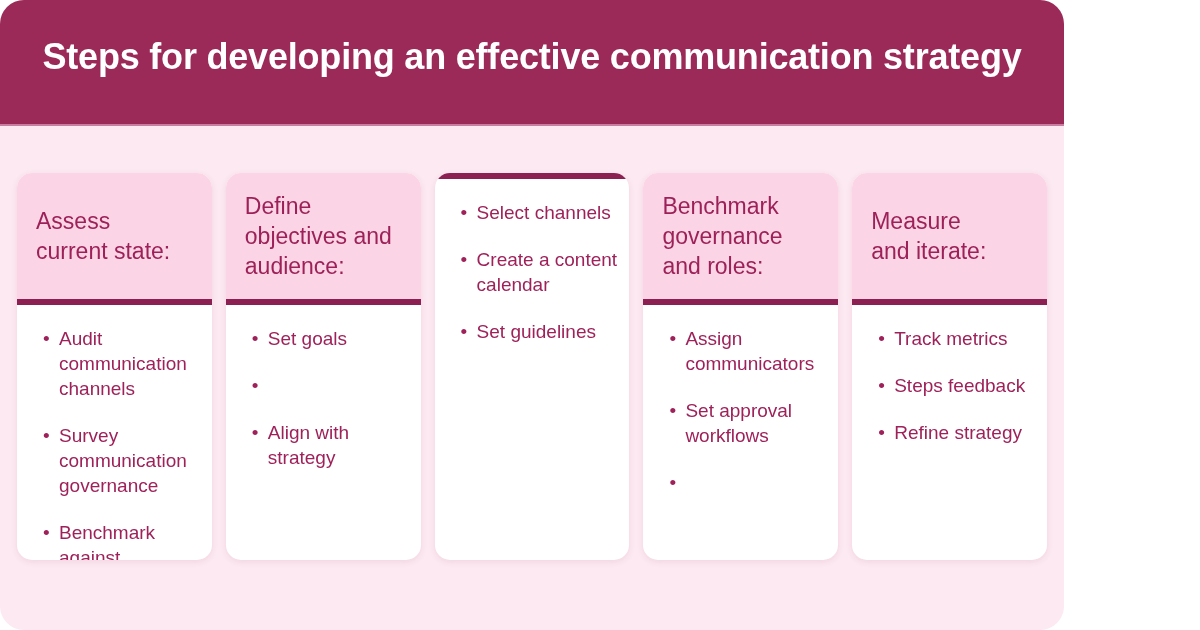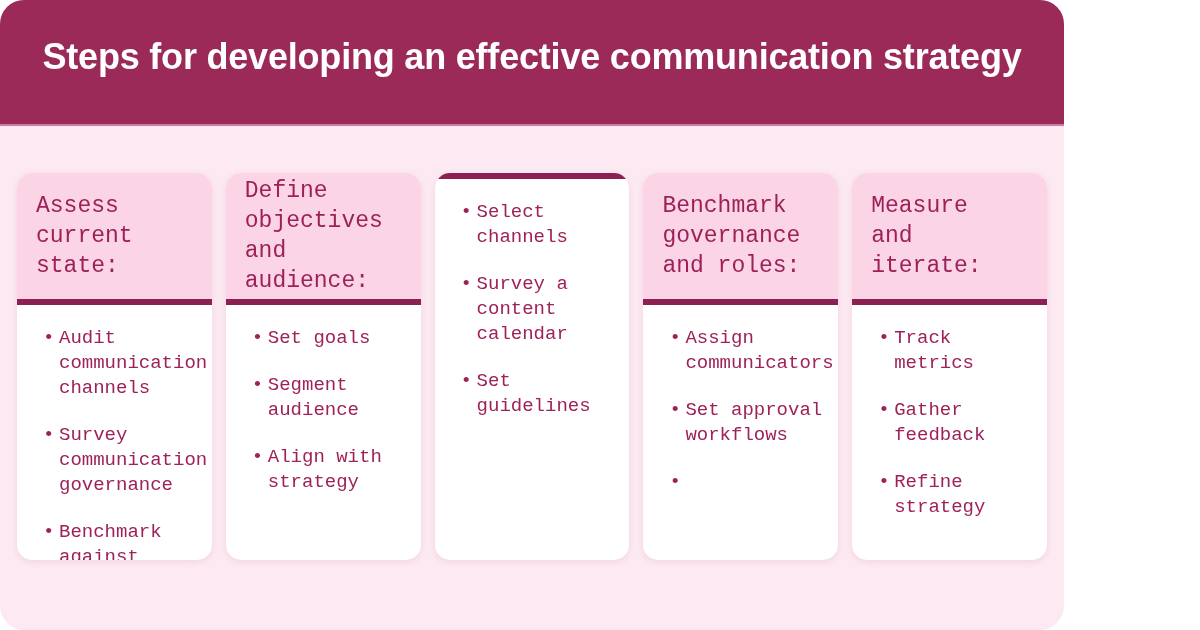--- a/index.html
+++ b/index.html
@@ -24,21 +24,20 @@
     color: #ffffff;
     font-size: 36px;
     font-weight: 700;
     letter-spacing: -0.2px;
     white-space: nowrap;
   }
   .cards {
     display: flex;
     gap: 14px;
     padding: 47px 17px 0 17px;
-    font-family: Liberation Mono, monospace;
   }
   .card {
     flex: 1 1 0;
     height: 387px;
     background: #ffffff;
     border-radius: 15px;
     overflow: hidden;
     box-shadow: 0 2px 6px rgba(155, 42, 89, 0.10);
   }
   .card-header {
@@ -117,40 +116,39 @@
 audience:</h2>
       </div>
       <div class="card-divider"></div>
       <ul class="card-body">
         <li class="item">
           <span class="dot">•</span>
           <span class="item-text">Set goals</span>
         </li>
         <li class="item">
           <span class="dot">•</span>
-          <span class="item-text">Segment audience</span>
         </li>
         <li class="item">
           <span class="dot">•</span>
           <span class="item-text">Align with
 strategy</span>
         </li>
       </ul>
     </section>
 
     <section class="card">
       <div class="card-divider"></div>
       <ul class="card-body">
         <li class="item">
           <span class="dot">•</span>
           <span class="item-text">Select channels</span>
         </li>
         <li class="item">
           <span class="dot">•</span>
-          <span class="item-text">Survey a content
+          <span class="item-text">Create a content
 calendar</span>
         </li>
         <li class="item">
           <span class="dot">•</span>
           <span class="item-text">Set guidelines</span>
         </li>
       </ul>
     </section>
 
     <section class="card">
@@ -183,21 +181,21 @@
 and iterate:</h2>
       </div>
       <div class="card-divider"></div>
       <ul class="card-body">
         <li class="item">
           <span class="dot">•</span>
           <span class="item-text">Track metrics</span>
         </li>
         <li class="item">
           <span class="dot">•</span>
-          <span class="item-text">Gather feedback</span>
+          <span class="item-text">Steps feedback</span>
         </li>
         <li class="item">
           <span class="dot">•</span>
           <span class="item-text">Refine strategy</span>
         </li>
       </ul>
     </section>
 
   </main>
 </div>

